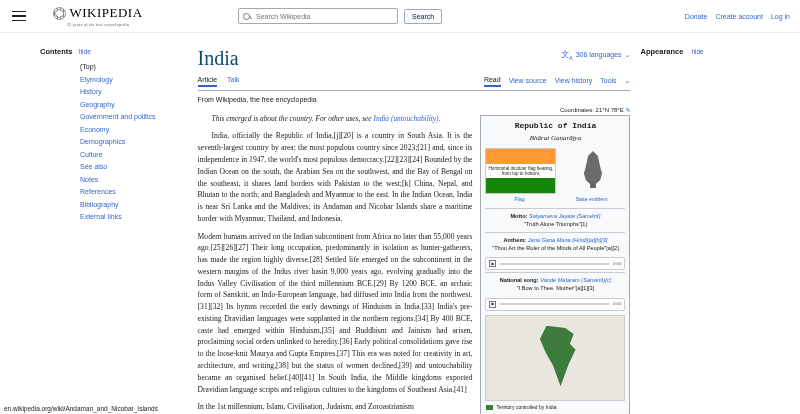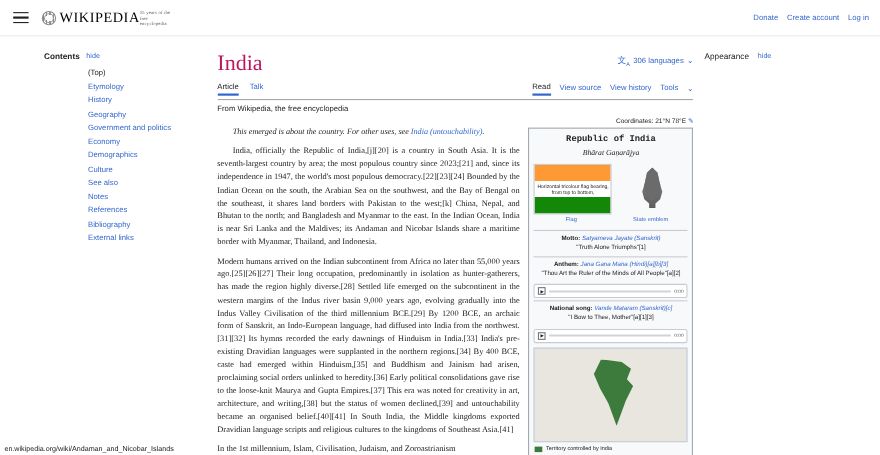--- a/index.html
+++ b/index.html
@@ -16,21 +16,21 @@
   a, .lnk { color:#3366cc; text-decoration:none; }
 
   
   .header {
     height:33px; border-bottom:1px solid #eaecf0;
     display:flex; align-items:center; padding:0 10px; gap:10px;
     background:#fff;
   }
   .ham { width:18px; height:18px; display:flex; flex-direction:column; justify-content:center; gap:3px; cursor:pointer; }
   .ham span { display:block; height:1.5px; background:#202122; width:14px; margin-left:2px;}
-  .logo-wrap { display:flex; flex-direction:row; align-items:center; width:120px; }
+  .logo-wrap { display:flex; flex-direction:column; align-items:center; width:120px; }
   .logo-row { display:flex; align-items:center; gap:3px; }
   .globe {
     width:13px; height:13px; border-radius:50%;
     background:
       radial-gradient(circle at 50% 50%, #fff 0 38%, transparent 39%),
       repeating-linear-gradient(90deg,#8a8a8a 0 1px, #fff 1px 3px);
     border:1px solid #8a8a8a;
     position:relative;
   }
   .globe:after{
@@ -67,21 +67,21 @@
   .hide-btn { color:#3366cc; font-size:6.5px; }
   .toc { border-left:0; }
   .toc li { list-style:none; margin:0 0 5.5px 0; }
   .toc a { color:#3366cc; }
   .toc .active { color:#202122; }
 
   
   .main { width:440px; padding:14px 0 0 0; position:relative; }
   h1 {
     font-family:"Liberation Serif", serif;
-    font-size:20px; font-weight:normal; margin:0 0 6px 0; color:#be185d;
+    font-size:20px; font-weight:normal; margin:0 0 6px 0; color:#0c4a6e;
   }
   .lang-row { position:absolute; right:0; top:16px; display:flex; align-items:center; gap:3px; font-size:7px; }
   .lang-ico { font-size:8px; color:#3366cc; }
   .lang-cnt { color:#3366cc; }
   .tabs-row {
     display:flex; border-bottom:1px solid #a2a9b1; font-size:7px;
     align-items:flex-end; padding-bottom:3px; margin-top:2px;
   }
   .tabs-left { display:flex; gap:10px; }
   .tabs-right { margin-left:auto; display:flex; gap:8px; align-items:center; }
@@ -136,21 +136,21 @@
     position:absolute; left:36%; top:12%; width:34%; height:72%;
     background:#3d7b3d;
     clip-path:polygon(22% 0,62% 4%,80% 14%,72% 30%,84% 40%,70% 62%,52% 100%,36% 66%,20% 44%,8% 22%);
   }
   .ib-legend { display:flex; align-items:flex-start; gap:3px; padding:3px 5px 0; text-align:left; font-size:5px; }
   .sw { width:7px; height:5px; background:#3d7b3d; flex:none; margin-top:1px; }
 
   
   .rail { width:172px; padding:14px 10px 0 10px; font-size:7px; }
   .rail-head { display:flex; align-items:center; gap:8px; }
-  .rail-title { font-weight:normal; font-size:7.5px; }
+  .rail-title { font-weight:bold; font-size:7.5px; }
 
   
   .status {
     position:absolute; left:0; bottom:0; height:12px;
     background:#fff; border-top:0; font-size:6.5px; color:#202122;
     padding:1px 4px; display:flex; align-items:center;
   }
 </style>
 </head>
 <body>
@@ -162,20 +162,27 @@
       <span></span>
   </div>
   <div class="logo-wrap">
     <div class="logo-row">
       <div class="globe"></div>
       <div class="wordmark">WIKIPEDIA</div>
     </div>
     <div class="tagline">25 years of the free encyclopedia</div>
   </div>
 
+  <div class="search-area">
+    <div class="search-box">
+      <span class="mag"></span>
+      <input type="text" placeholder="Search Wikipedia" style="">
+    </div>
+    <button class="search-btn">Search</button>
+  </div>
 
   <div class="header-links">
     <a>Donate</a>
     <a>Create account</a>
     <a>Log in</a>
   </div>
 </div>
 
 <div class="body">
 

